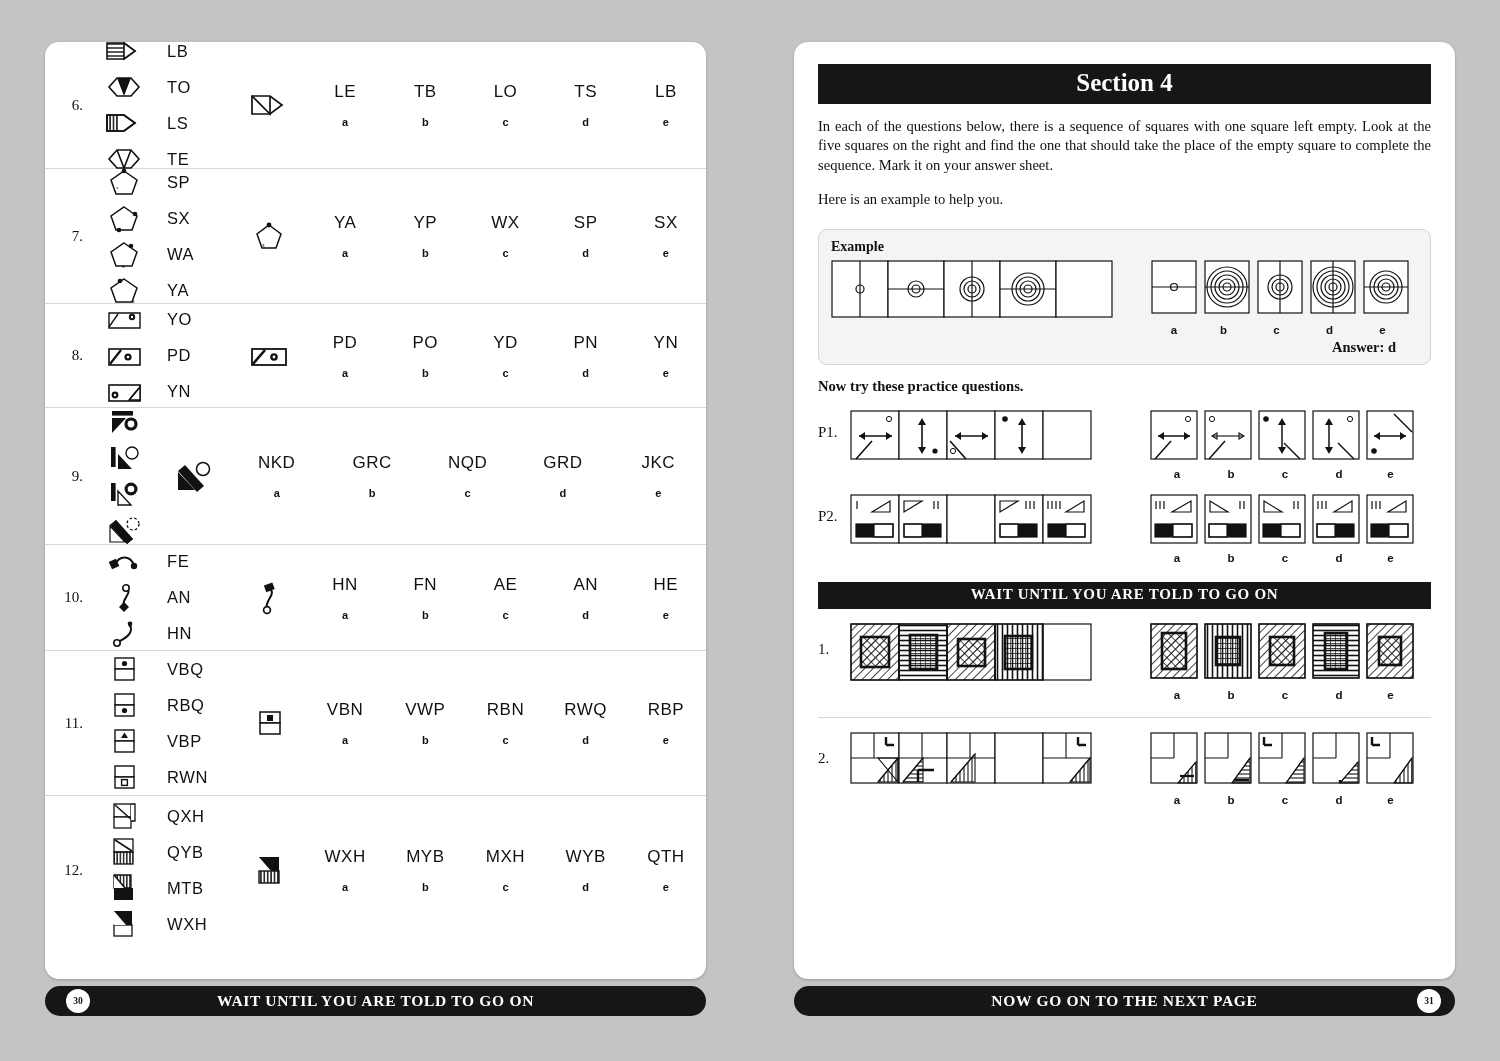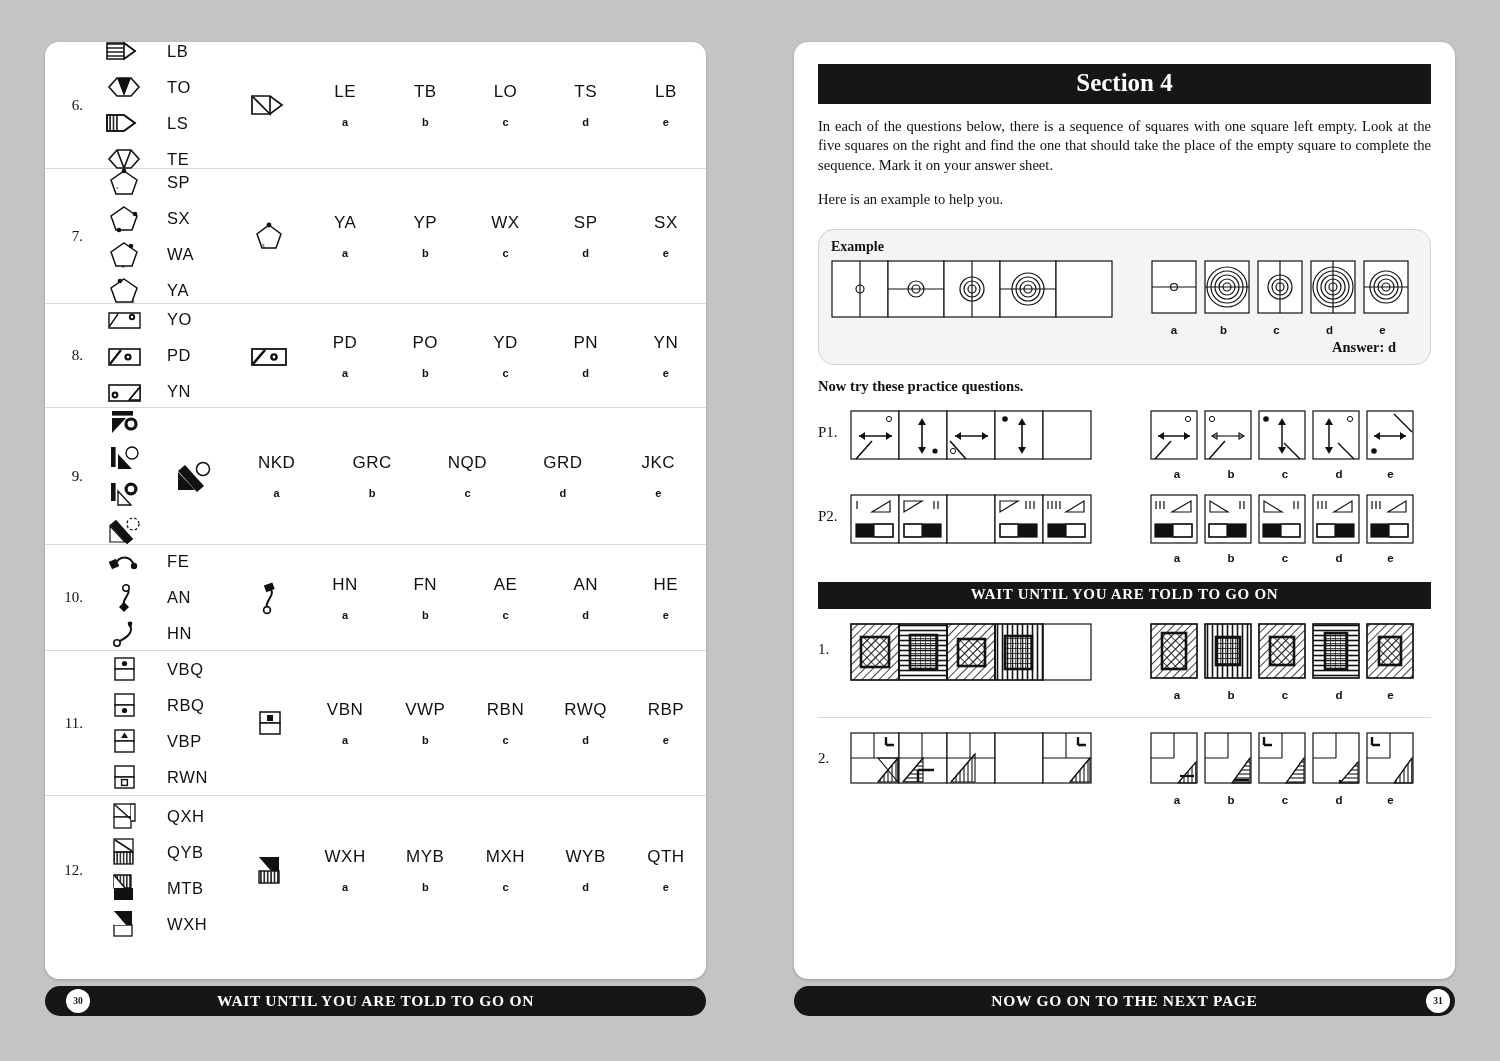--- a/index.html
+++ b/index.html
@@ -35,21 +35,21 @@
     letter-spacing:.7px; font-family:"Liberation Serif", serif;
   }
   .page-num {
     position:absolute; top:50%; transform:translateY(-50%);
     width:24px; height:24px; border-radius:50%;
     background:#fff; color:#111;
     font-size:9.5px; font-weight:bold;
     display:flex; align-items:center; justify-content:center;
   }
   #footer-left  .page-num { left:21px; }
-  #footer-right .page-num { right:5px; }
+  #footer-right .page-num { right:14px; }
 
   
   .q-list { padding:0; }
   .qrow {
     display:flex; align-items:center;
     border-bottom:1px solid #d7d7d7;
     padding:4px 0 4px 0;
   }
   .qrow:last-child { border-bottom:none; }
   .q-num {
@@ -61,21 +61,21 @@
   .q-codecol { width:76px; display:flex; flex-direction:column;
                align-items:flex-start; justify-content:center; gap:2px;
                padding-left:10px; }
   .code {
     font-family:"Liberation Sans", sans-serif;
     font-size:16.5px; letter-spacing:.6px; color:#111;
     height:34px; display:flex; align-items:center;
   }
   .q-probe { width:72px; display:flex; align-items:center; justify-content:center; }
   .q-opts { flex:1; }
-  .opt-codes, .opt-letters { display:flex;justify-content:flex-end; }
+  .opt-codes, .opt-letters { display:flex; }
   .opt-codes span, .opt-letters span {
     flex:1; text-align:center;
     font-family:"Liberation Sans", sans-serif; color:#111;
   }
   .opt-codes span { font-size:17px; letter-spacing:.5px; }
   .opt-letters span { font-size:11px; font-weight:bold; margin-top:14px; }
 
   .glyph { display:block; }
   .keyglyph { height:34px; display:flex; align-items:center; justify-content:center; }
 
@@ -87,21 +87,21 @@
     font-size:25px; font-weight:bold;
     font-family:"Liberation Serif", serif;
   }
   .intro {
     margin-top:13px; font-size:14.6px; line-height:1.33;
     text-align:justify; color:#111;
   }
   .intro.second { margin-top:13px; }
   .example-box {
     margin-top:20px;
-    border:1px solid #d3d3d3; border-radius:16px;
+    border:1px solid #d3d3d3; border-radius:9px;
     background:#f4f4f4; padding:9px 12px 8px 12px;
   }
   .example-label { font-size:14px; font-weight:bold; color:#111; margin-bottom:5px; }
   .answer-line { text-align:right; font-size:14.5px; font-weight:bold; color:#111; margin-top:3px; padding-right:22px;}
   .practice-lead { margin-top:13px; font-size:14.6px; color:#111;font-weight:bold; }
 
   .prow { display:flex; align-items:flex-start; margin-top:10px; }
   .prow-label {
     width:32px; font-size:15px; color:#111; padding-top:14px;
     font-family:"Liberation Serif", serif;

